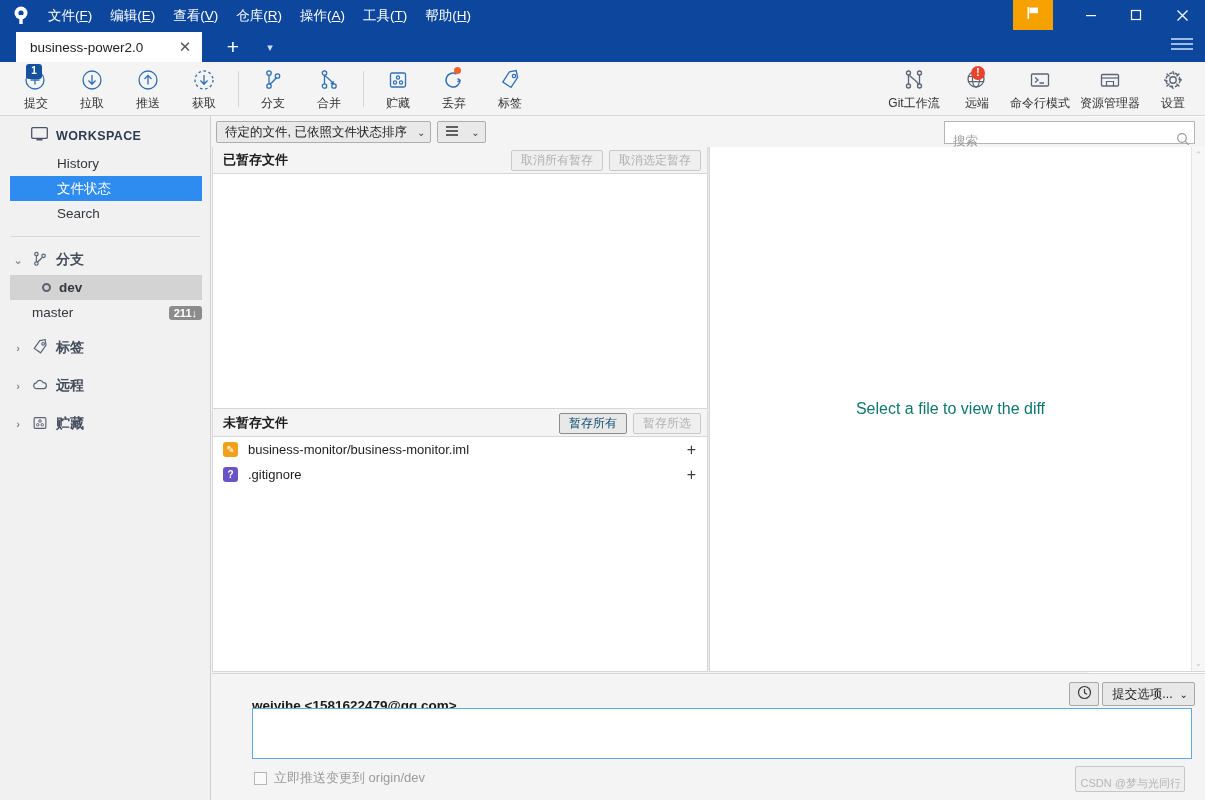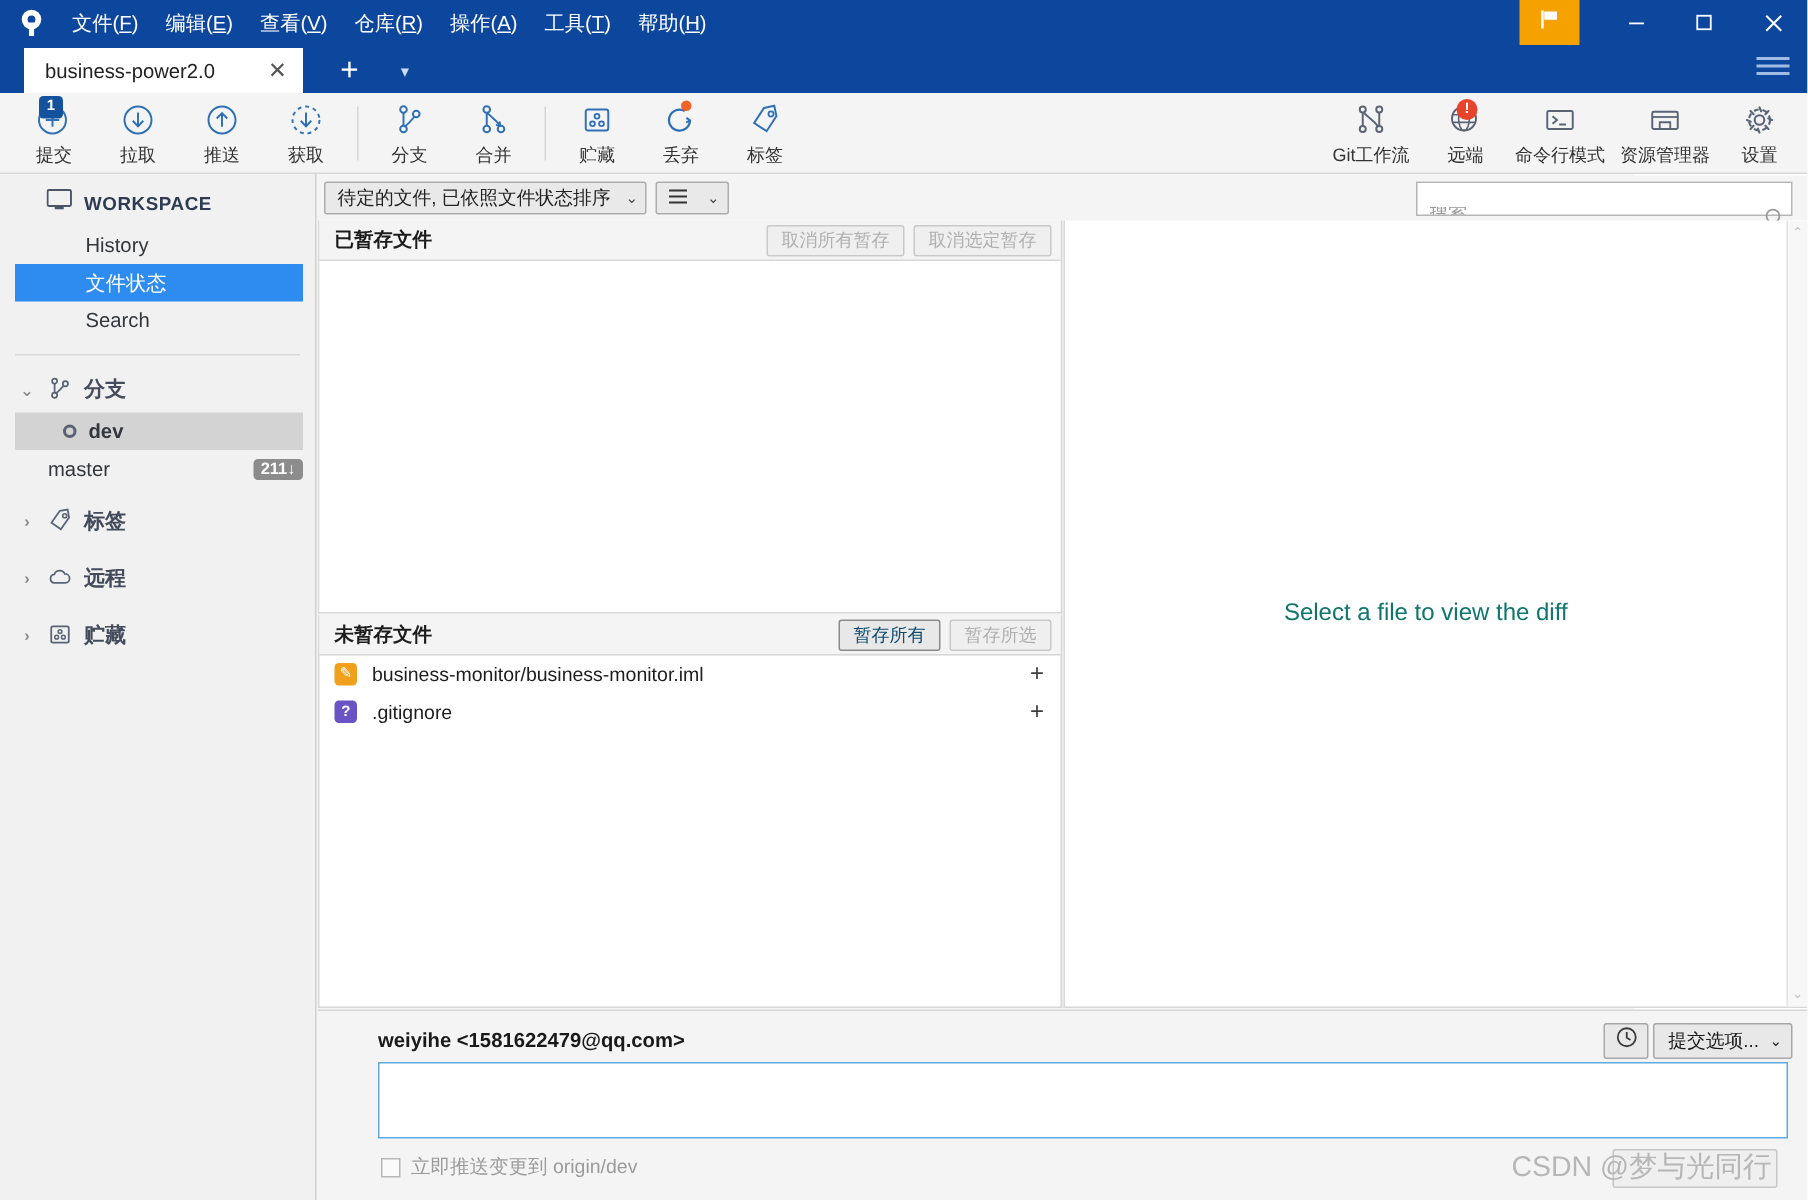--- a/index.html
+++ b/index.html
@@ -131,21 +131,21 @@
   .combo {
     height: 22px; background: #e9e9e9; border: 1px solid #adadad; border-radius: 2px;
     display: flex; align-items: center; padding: 0 5px 0 8px; font-size: 12.5px; color: #222;
     cursor: default;
   }
   .combo .cv { margin-right: 10px; white-space: nowrap; }
   .combo .cc { color: #444; font-size: 10px; }
   .combo.small { margin-left: 6px; padding: 0 5px 0 7px; gap: 12px; }
   .searchbox {
     position: absolute; right: 10px; top: 4px; width: 251px; height: 23px;
-    background: #ffffff; border: 1px solid #b5b5b5; display: flex; 
+    background: #ffffff; border: 1px solid #b5b5b5; display: flex; align-items: center;
     padding: 16px 4px 0 8px;
   }
   .searchbox input {
     border: none; outline: none; flex: 1; font-size: 12.5px; color: #333;
     font-family: "Liberation Sans", sans-serif; background: transparent;
   }
   .searchbox input::placeholder { color: #9a9a9a; }
 
   .panel-head {
     height: 27px; background: #f4f4f4; display: flex; align-items: center;
@@ -199,21 +199,21 @@
     align-items: center; padding: 3px 0;
   }
   .vscroll span { color: #c4c4c4; font-size: 9px; }
 
   
   .commit-area {
     position: absolute; left: 212px; top: 673px; width: 993px; height: 127px;
     background: #f4f4f4; border-top: 1px solid #d7d7d7;
   }
   .author {
-    position: absolute; left: 40px; top: 12px; font-size: 13.5px;
+    position: absolute; left: 40px; top: 24px; font-size: 13.5px;
     font-weight: bold; color: #1a1a1a;
   }
   .clockbtn {
     position: absolute; right: 106px; top: 8px; width: 30px; height: 24px;
     background: #e8e8e8; border: 1px solid #a8a8a8; border-radius: 2px;
     display: flex; align-items: center; justify-content: center;
   }
   .optbtn {
     position: absolute; right: 10px; top: 8px; height: 24px; padding: 0 6px 0 9px;
     background: #e8e8e8; border: 1px solid #a8a8a8; border-radius: 2px;
@@ -231,21 +231,21 @@
   .pushrow {
     position: absolute; left: 42px; top: 95px; display: flex; align-items: center; gap: 7px;
     font-size: 13px; color: #9b9b9b;
   }
   .cbx { width: 13px; height: 13px; border: 1px solid #b6b6b6; background: #fafafa; }
   .commit-btn {
     position: absolute; right: 20px; bottom: 8px; width: 110px; height: 26px;
     background: #efefef; border: 1px solid #c6c6c6; border-radius: 2px;
   }
   .watermark {
-    position: absolute; right: 24px; bottom: 9px; font-size: 19px; color: #b6b6b6;
+    position: absolute; right: 24px; bottom: 9px; font-size: 11px; color: #b6b6b6;
     white-space: nowrap; pointer-events: none;
   }
   .vsplit {
     position: absolute; left: 708px; top: 147px; width: 2px; height: 525px; background: #eaeaea;
   }
 </style>
 </head>
 <body>
 
 <div id="app">

